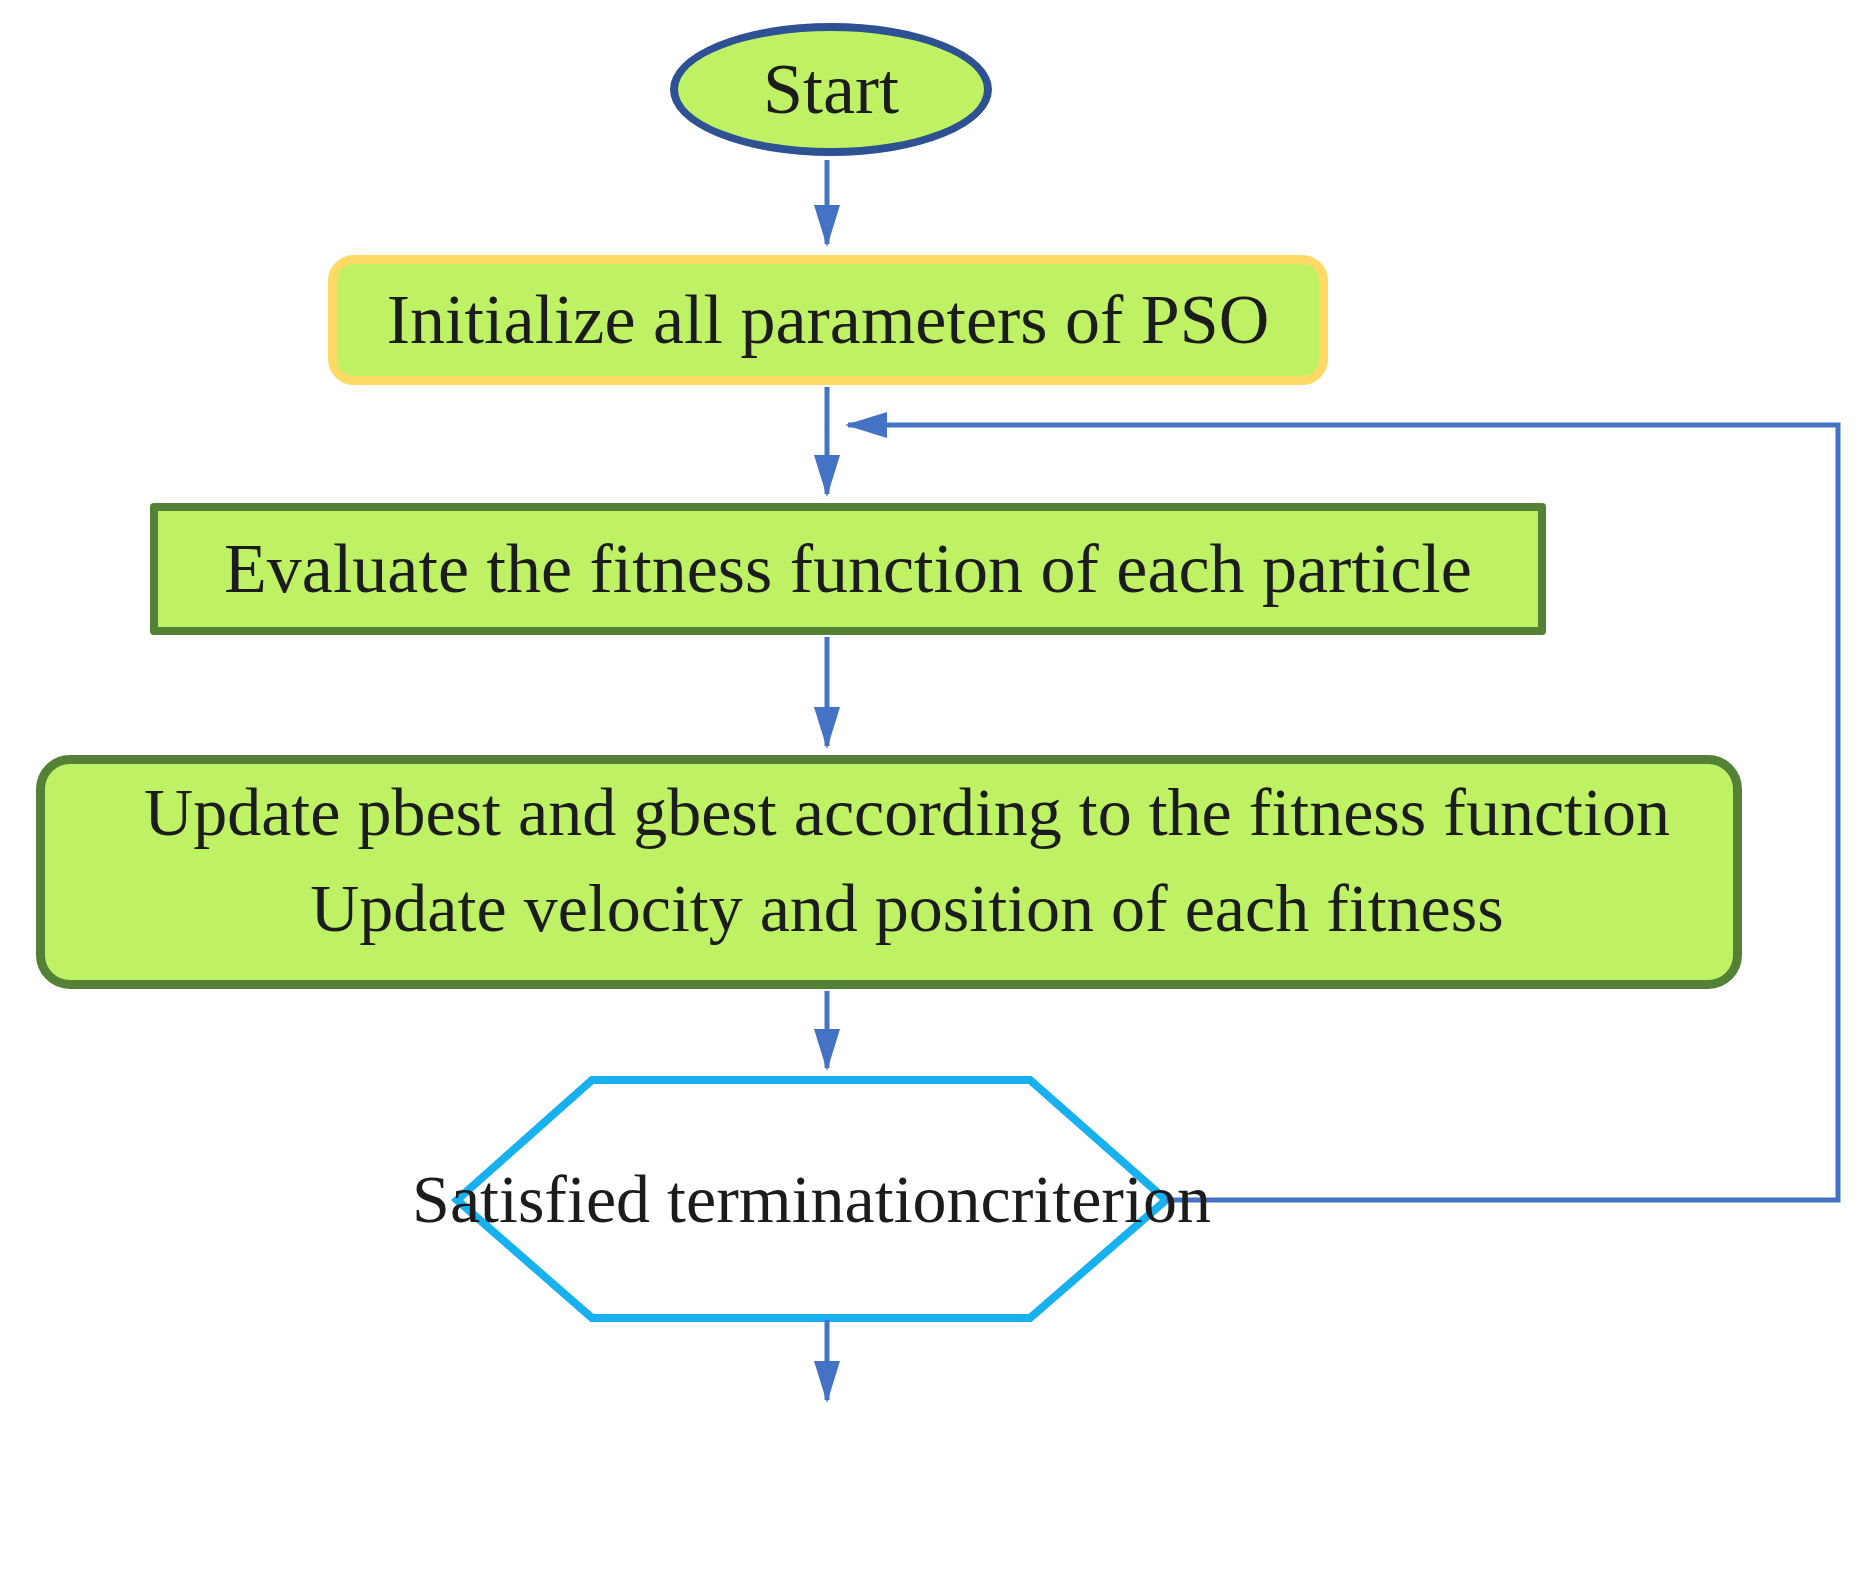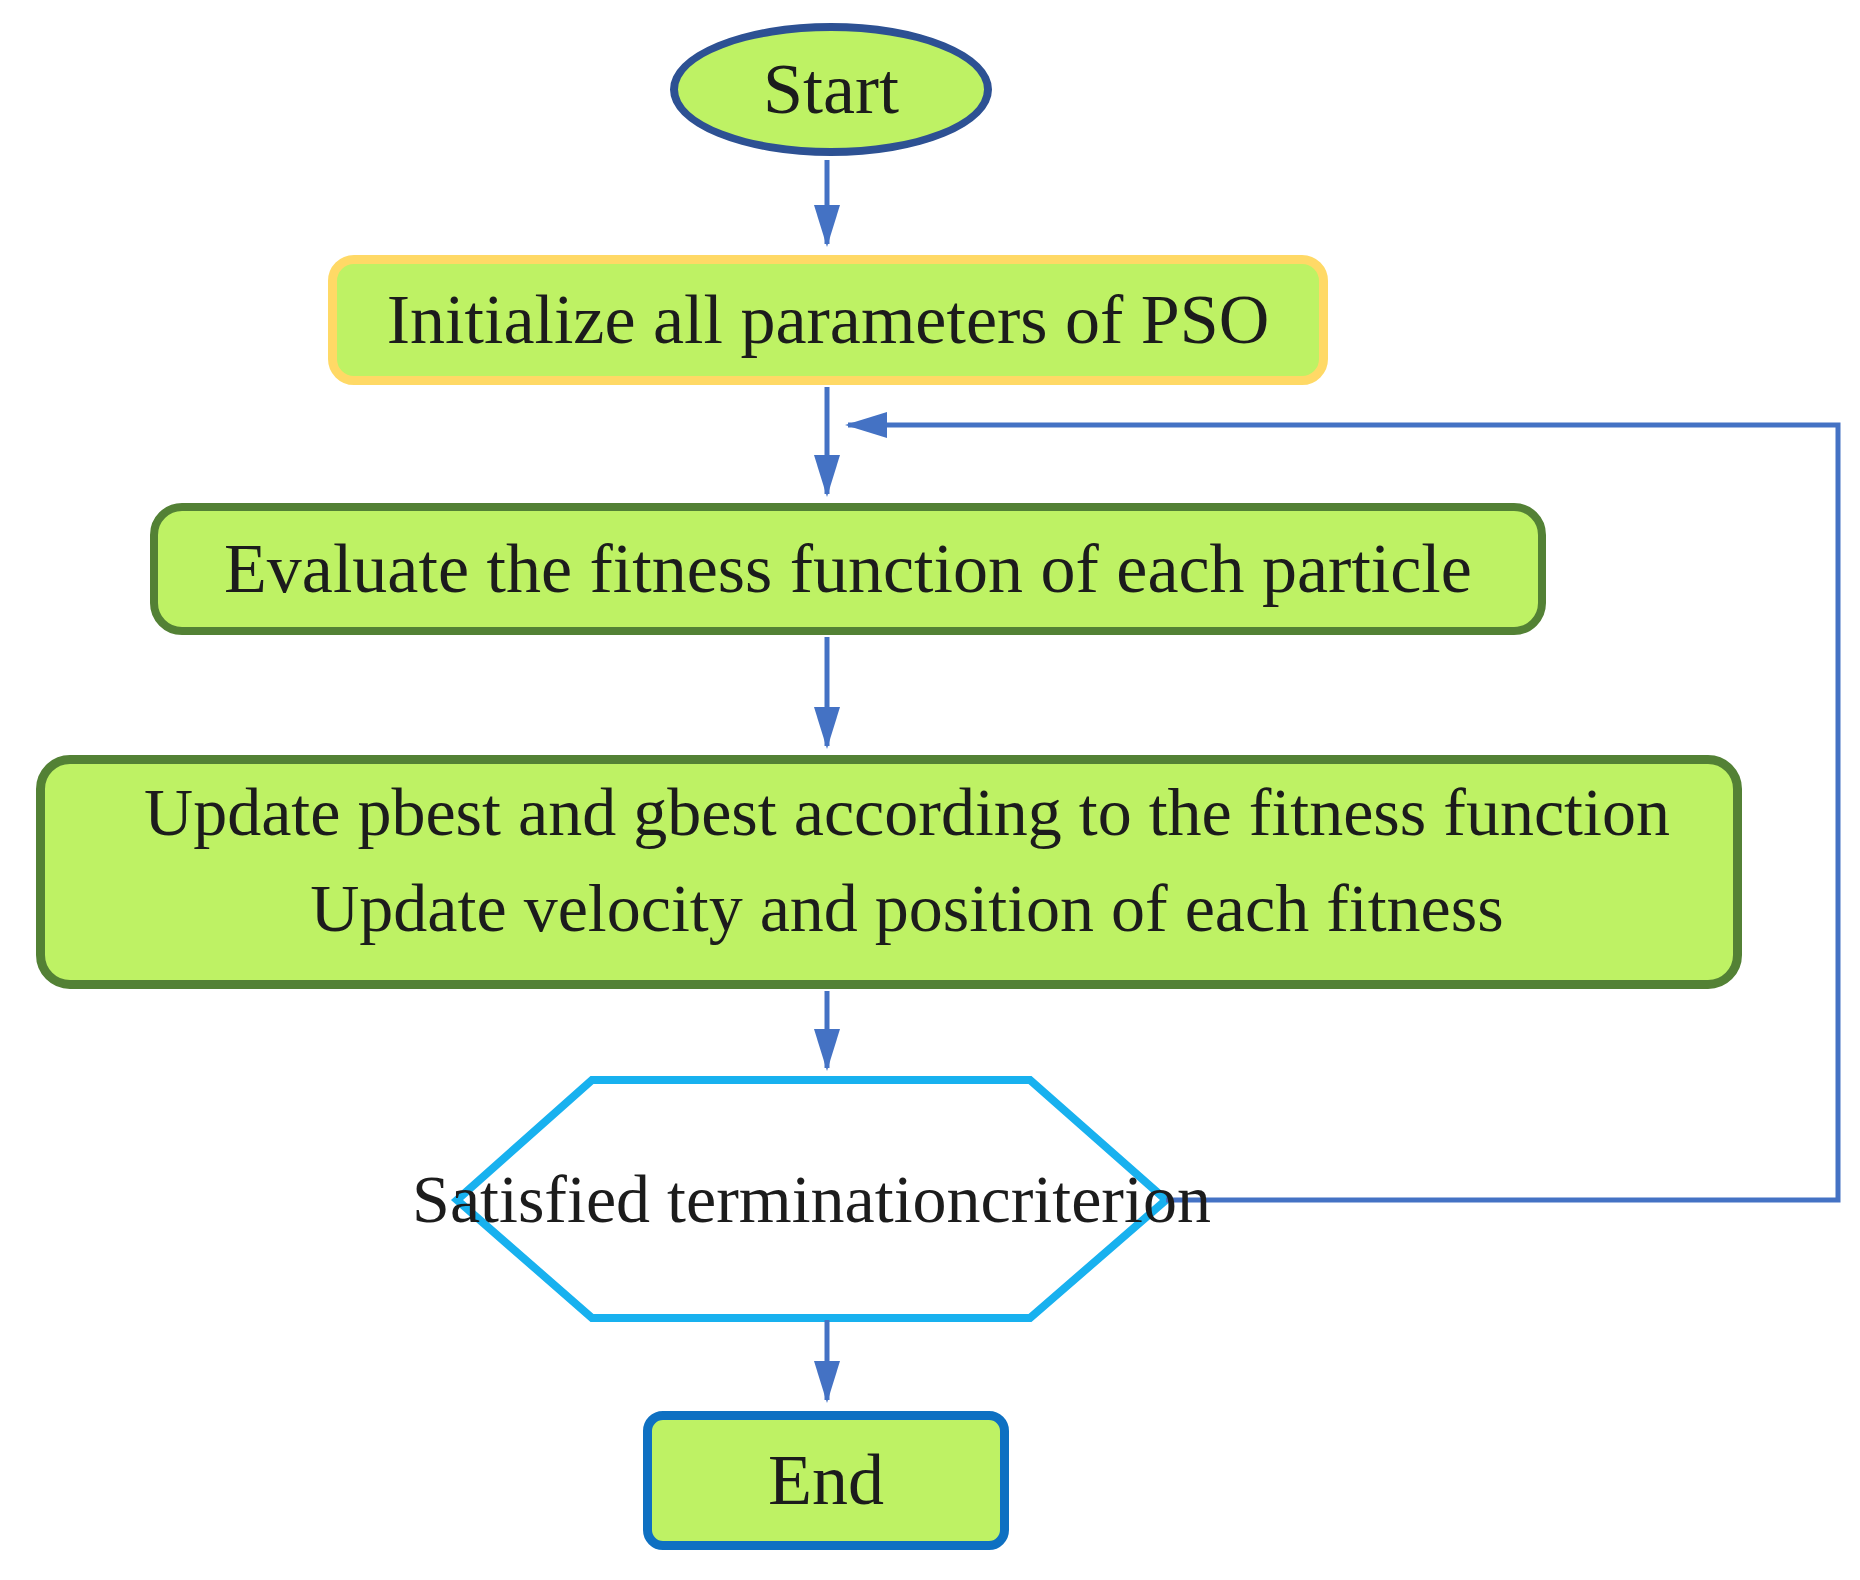--- a/index.html
+++ b/index.html
@@ -10,21 +10,21 @@
   body{background:var(--bg);font-family:"Liberation Serif","DejaVu Serif",serif;}
   .canvas{position:relative;width:1860px;height:1580px;background:var(--bg);overflow:hidden;}
   .connectors{position:absolute;left:0;top:0;width:1860px;height:1580px;}
   .node{position:absolute;display:flex;align-items:center;justify-content:center;
         box-sizing:border-box;color:var(--text);background:#bef264;text-align:center;}
   .node-start{left:670px;top:23px;width:322px;height:133px;border:8px solid var(--navy);
         border-radius:50%;font-size:72px;}
   .node-init{left:328px;top:255px;width:1000px;height:130px;border:9px solid var(--yellow);
         border-radius:26px;font-size:70px;}
   .node-evaluate{left:150px;top:503px;width:1396px;height:132px;border:8px solid var(--green);
-        border-radius:32px;font-size:70px;}
+        border-radius:4px;font-size:70px;}
   .node-update{left:36px;top:755px;width:1706px;height:234px;border:9px solid var(--green);
         border-radius:34px;font-size:68px;justify-content:flex-start;text-align:left;
         padding-left:36px;flex-direction:column;align-items:center;}
   .node-update .line{line-height:96px;white-space:nowrap;}
   .node-decision{left:457px;top:1080px;width:709px;height:238px;border:none;background:transparent;
         font-size:68px;flex-direction:row;}
   .node-decision .line{line-height:95px;white-space:nowrap;}
   .node-end{left:643px;top:1411px;width:366px;height:139px;border:9px solid var(--endblue);
         border-radius:20px;font-size:72px;}
   .label{display:block;}
@@ -74,17 +74,14 @@
   <div class="node node-update">
     <span class="label line">Update pbest and gbest according to the fitness function</span>
     <span class="label line">Update velocity and position of each fitness</span>
   </div>
 
   <div class="node node-decision">
     <span class="label line">Satisfied termination</span>
     <span class="label line">criterion</span>
   </div>
 
-  <div class="node node-end">
-    <span class="label">End</span>
-  </div>
 
 </div>
 
 </body></html>

